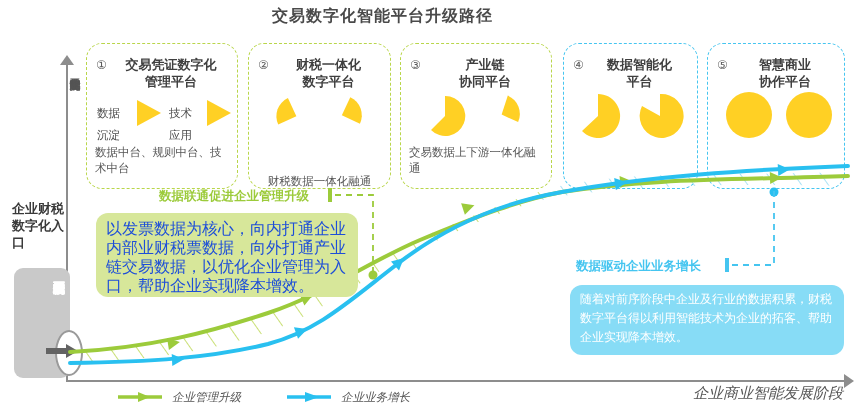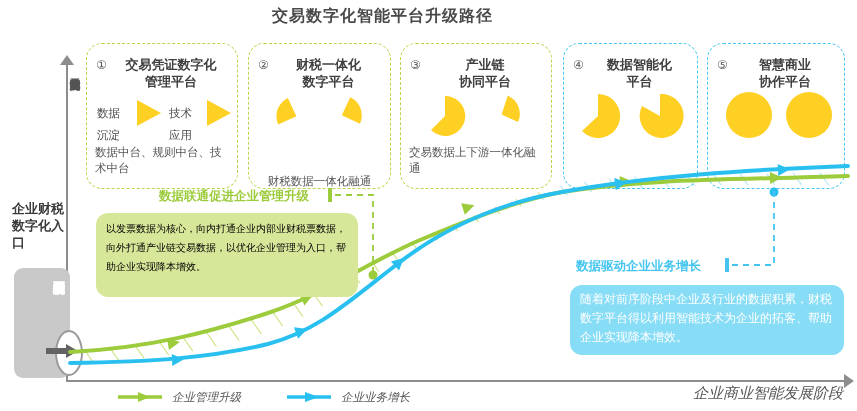--- a/index.html
+++ b/index.html
@@ -119,21 +119,21 @@
   }
   .callout-green-bar{
     position:absolute;left:328px;top:188px;width:4px;height:14px;background:#9ccb3b;
   }
   .callout-green-box{
     position:absolute;left:96px;top:213px;width:262px;height:84px;
     background:#d7e79a;border-radius:12px;
   }
   .callout-green-text{
     position:absolute;left:106px;top:219px;width:244px;
-    font-size:10px;color:#000000;line-height:19px;
+    font-size:16px;color:#1d4ed8;line-height:19px;
   }
 
   .callout-blue-head{
     position:absolute;left:576px;top:258px;
     font-size:12.5px;font-weight:bold;color:#45c5f0;
   }
   .callout-blue-bar{
     position:absolute;left:725px;top:258px;width:4px;height:14px;background:#45c5f0;
   }
   .callout-blue-box{

